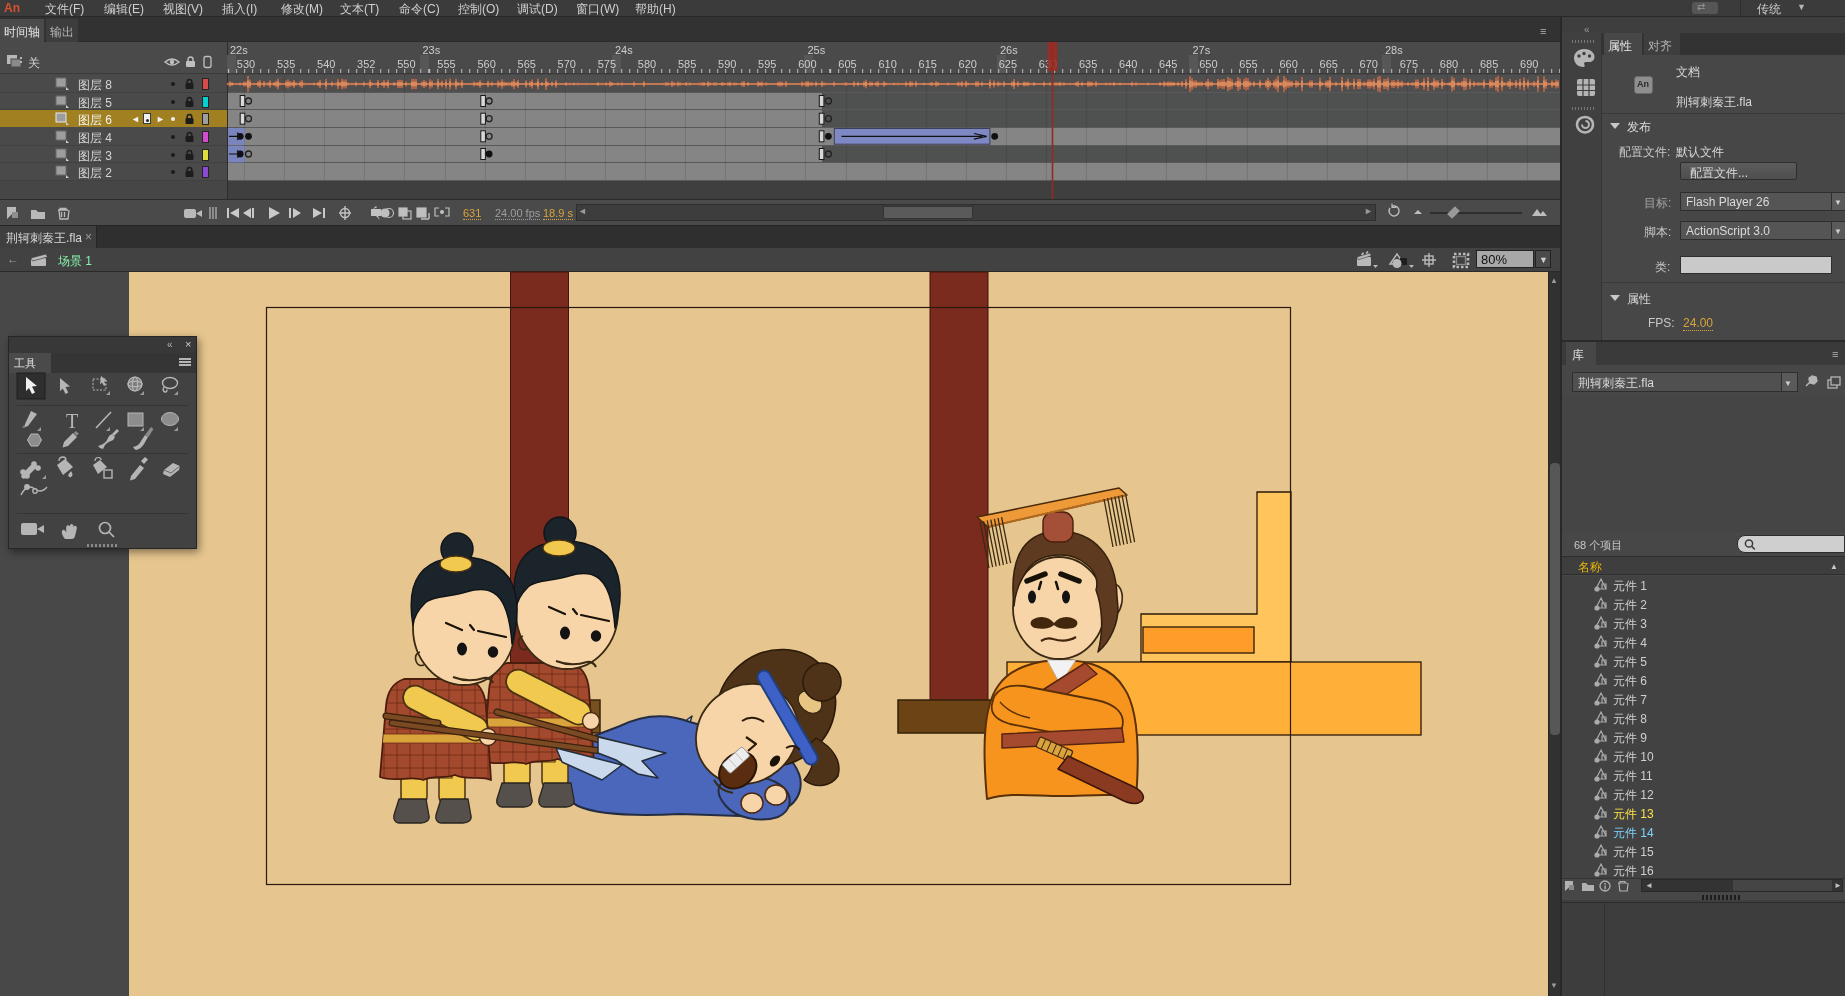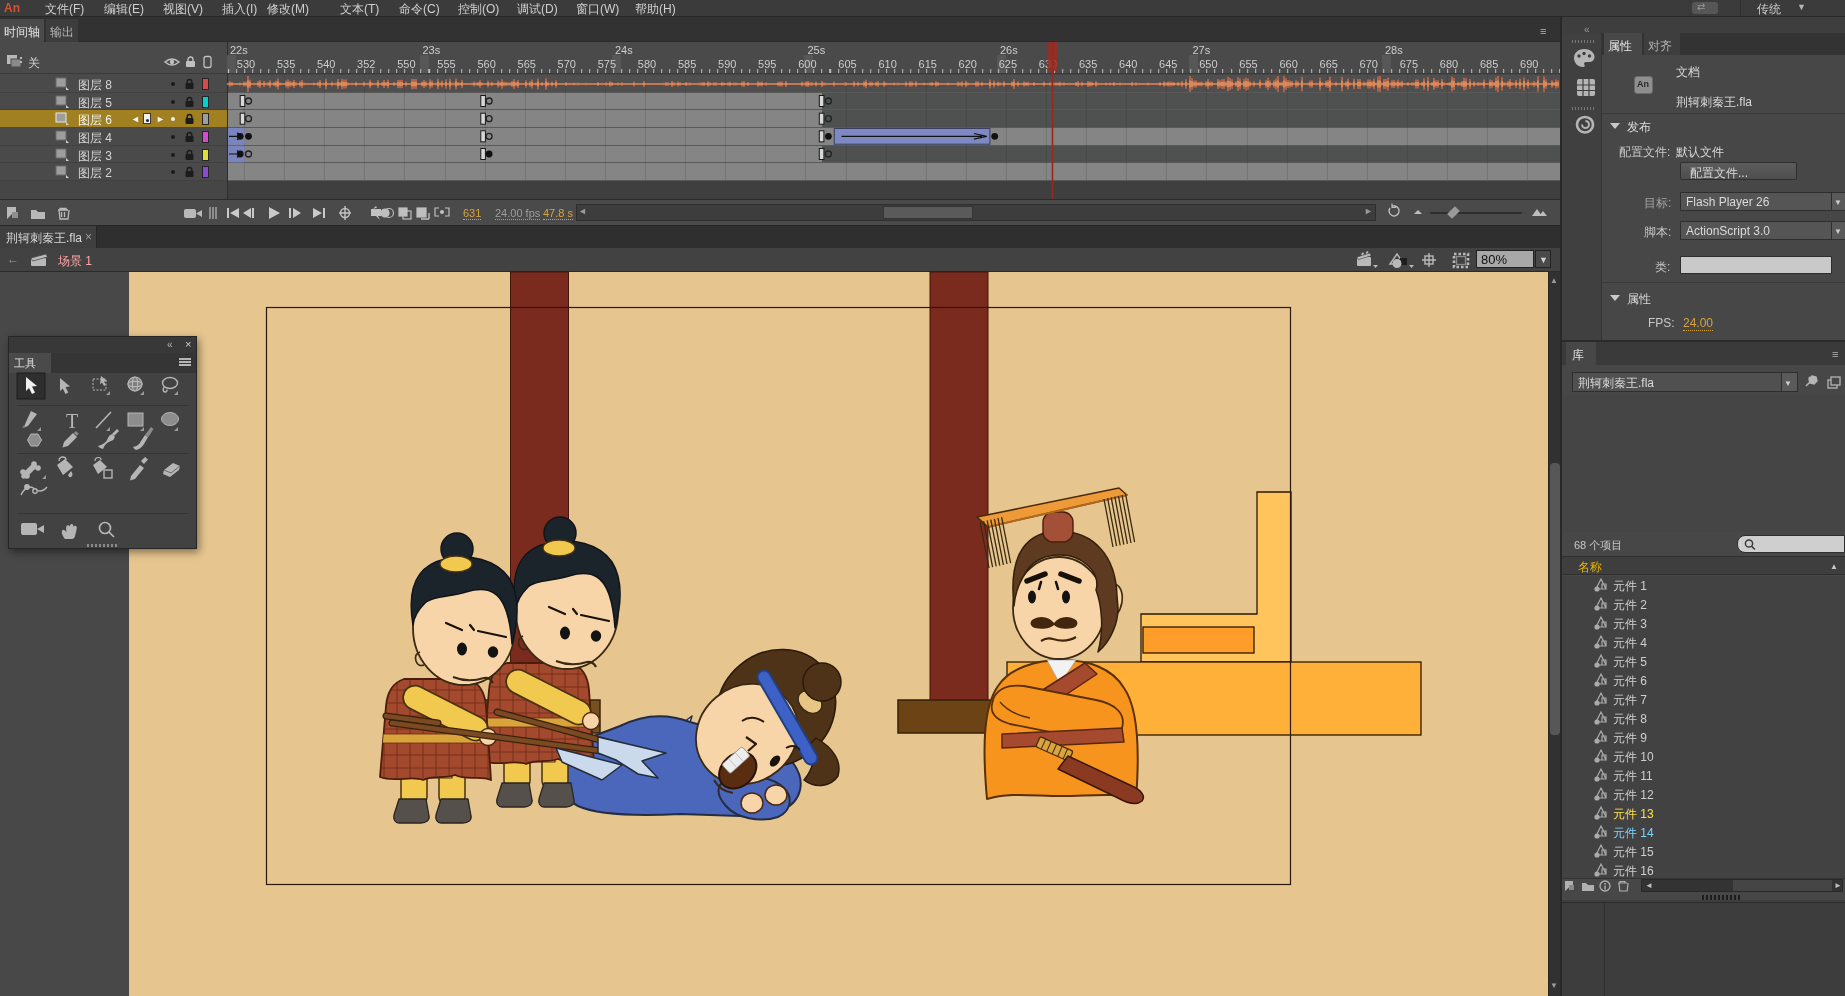--- a/index.html
+++ b/index.html
@@ -9,21 +9,21 @@
 svg{position:absolute;overflow:visible}
 </style></head><body>
 <div class="ab" style="left:0;top:0;width:1845px;height:996px;background:#474747">
 
 <div class="ab" style="left:0;top:0;width:1845px;height:17px;background:#3b3b3b;border-bottom:1px solid #282828"></div>
 <div class="t" style="left:4px;top:1px;color:#d6522e;font-weight:bold">An</div>
 <div class="t" style="left:45px;top:1px;color:#cfcfcf">文件(F)</div>
 <div class="t" style="left:104px;top:1px;color:#cfcfcf">编辑(E)</div>
 <div class="t" style="left:163px;top:1px;color:#cfcfcf">视图(V)</div>
 <div class="t" style="left:222px;top:1px;color:#cfcfcf">插入(I)</div>
-<div class="t" style="left:267px;top:1px;color:#cfcfcf">修改(M)</div>
+<div class="t" style="left:281px;top:1px;color:#cfcfcf">修改(M)</div>
 <div class="t" style="left:340px;top:1px;color:#cfcfcf">文本(T)</div>
 <div class="t" style="left:399px;top:1px;color:#cfcfcf">命令(C)</div>
 <div class="t" style="left:458px;top:1px;color:#cfcfcf">控制(O)</div>
 <div class="t" style="left:517px;top:1px;color:#cfcfcf">调试(D)</div>
 <div class="t" style="left:576px;top:1px;color:#cfcfcf">窗口(W)</div>
 <div class="t" style="left:635px;top:1px;color:#cfcfcf">帮助(H)</div>
 <div class="ab" style="left:1692px;top:2px;width:26px;height:12px;background:#565656;border-radius:3px"></div>
 <div class="t" style="left:1697px;top:1px;color:#9a9a9a;font-size:10px">⇄</div>
 <div class="ab" style="left:1740px;top:0;width:1px;height:16px;background:#2e2e2e"></div>
 <div class="t" style="left:1757px;top:1px;color:#cfcfcf">传统</div>
@@ -277,21 +277,21 @@
 <rect x="20" y="3" width="8" height="8" fill="#bfbfbf"></rect>
         <rect x="24" y="6" width="8" height="8"></rect>
 <rect x="38" y="3" width="9" height="9" fill="#bfbfbf"></rect>
         <path d="M42,14 h8 M50,8 v6" stroke-width="1.4"></path>
 <path d="M60,3 h-4 v4 M60,11 h-4 v-4 M66,3 h4 v4 M66,11 h4 v-4"></path>
         <circle cx="63" cy="7" r="1.4" fill="#bfbfbf"></circle>
       </g>
     </svg>
 <div class="t" style="left:463px;top:207px;font-size:11px;color:#d8a33c;border-bottom:1px dotted #d8a33c">631</div>
 <div class="t" style="left:495px;top:207px;font-size:11px;color:#9d9d9d;border-bottom:1px dotted #9d9d9d">24.00 fps</div>
-<div class="t" style="left:543px;top:207px;font-size:11px;color:#d8a33c;border-bottom:1px dotted #d8a33c">47.8 s</div>
+<div class="t" style="left:543px;top:207px;font-size:11px;color:#d8a33c;border-bottom:1px dotted #d8a33c">18.9 s</div>
 <div class="ab" style="left:576px;top:204px;width:800px;height:17px;background:#3d3d3d;border:1px solid #2e2e2e"></div>
 <div class="ab" style="left:578px;top:206px;color:#9a9a9a;font-size:9px;position:absolute">◄</div>
 <div class="ab" style="left:883px;top:206px;width:90px;height:13px;background:#5a5a5a;border:1px solid #333"></div>
 <div class="ab" style="left:1364px;top:206px;color:#9a9a9a;font-size:9px;position:absolute">►</div>
 <svg style="left:1386px;top:204px" width="170" height="18" viewBox="0 0 170 18">
 <g stroke="#bdbdbd" stroke-width="1.4" fill="none">
         <path d="M4,4 a5,5 0 1 0 5,-2 l-3,0"></path>
         <path d="M6,-0.5 v4 h4" stroke-width="1.2"></path>
       </g>
 <path d="M28,10 l4,-4 4,4 Z" fill="#bdbdbd"></path>
@@ -302,21 +302,21 @@
 <div class="ab" style="left:0;top:226px;width:1560px;height:22px;background:#2f2f2f"></div>
 <div class="ab" style="left:0;top:226px;width:97px;height:22px;background:#3f3f3f;border-right:1px solid #252525"></div>
 <div class="t" style="left:6px;top:230px;color:#d8d8d8">荆轲刺秦王.fla</div>
 <div class="t" style="left:85px;top:230px;color:#9a9a9a">×</div>
 <div class="ab" style="left:0;top:248px;width:1560px;height:24px;background:#424242;border-bottom:1px solid #2a2a2a"></div>
 <div class="t" style="left:7px;top:252px;color:#9a9a9a">←</div>
 <svg style="left:30px;top:252px" width="20" height="16" viewBox="0 0 20 16">
 <rect x="1" y="6" width="15" height="8" rx="1" fill="#b9b9b9"></rect>
       <path d="M1,6 l15,-4 1.5,3 -15,4 Z" fill="#b9b9b9" stroke="#424242" stroke-width="0.7"></path>
     </svg>
-<div class="t" style="left:58px;top:253px;color:#fca5a5">场景 1</div>
+<div class="t" style="left:58px;top:253px;color:#86efac">场景 1</div>
 <svg style="left:1356px;top:251px" width="120" height="18" viewBox="0 0 120 18">
 <g fill="#b9b9b9">
         <rect x="1" y="6" width="14" height="9" rx="1"></rect>
         <path d="M1,6 l13,-4 1.2,2.7 -13,4 Z" stroke="#424242" stroke-width="0.6"></path>
         <path d="M5,3.2 l1.8,-2 1.4,1.2 -1.8,2 Z M9.5,1.9 l1.8,-2 1.4,1.2 -1.8,2 Z"></path>
         <path d="M17,14 l5,0 -2.5,3 Z"></path>
       </g>
 <g fill="#b9b9b9">
         <path d="M34,13 L41,3 L48,13 Z" fill="none" stroke="#b9b9b9" stroke-width="1.4"></path>
         <rect x="44" y="7" width="7" height="7" fill="#1e1e1e"></rect>

